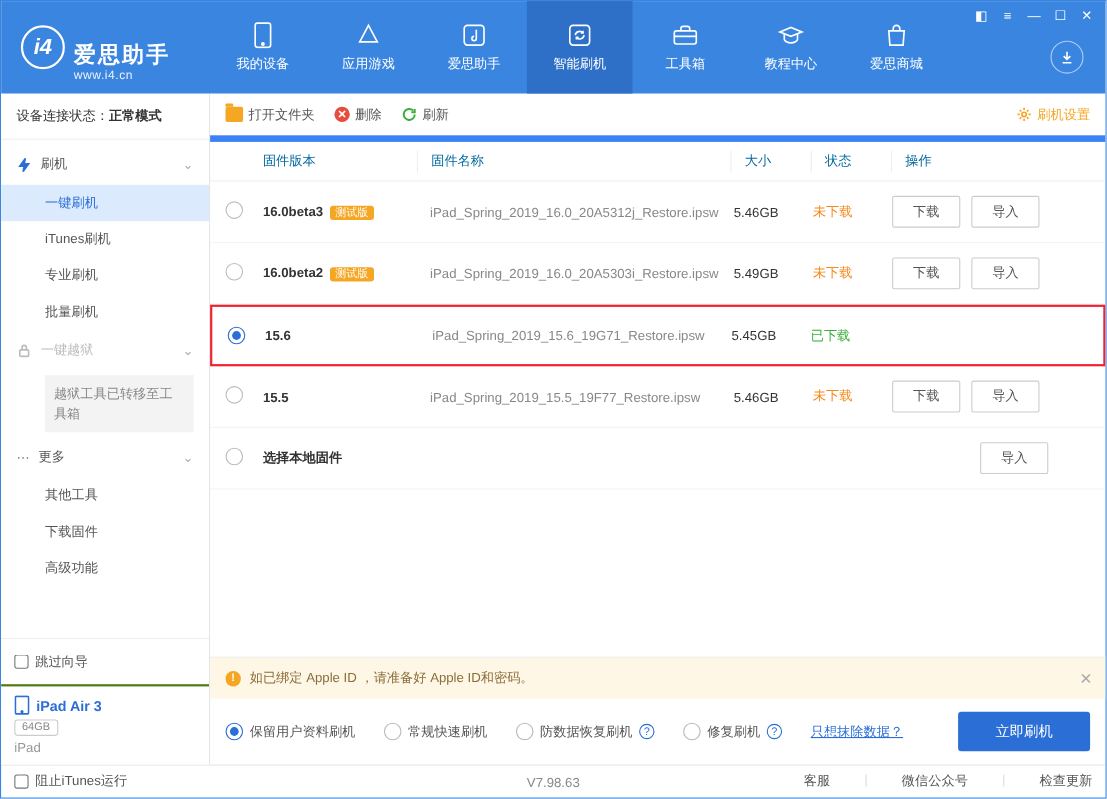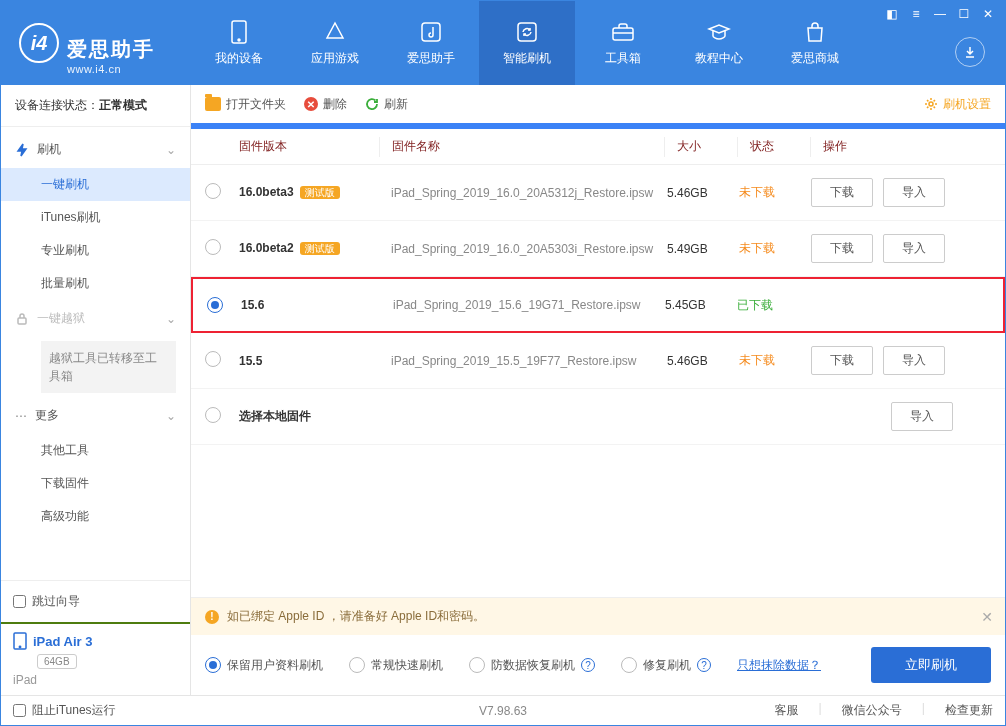--- a/index.html
+++ b/index.html
@@ -23,27 +23,27 @@
 .conn-status b { font-weight: bold; }
 .side-list { flex: 1; overflow: auto; padding-top: 4px; }
 .side-group { padding: 10px 14px; display: flex; align-items: center; gap: 8px; color: #555; cursor: pointer; }
 .side-sub { padding: 8px 14px 8px 40px; cursor: pointer; color: #555; }
 .side-sub.active { background: #dceafe; color: #2a6ed6; }
 .side-box { margin: 4px 14px 4px 40px; background: #f3f3f3; color: #888; padding: 8px; line-height: 1.5; }
 .side-bottom { border-top: 1px solid #eee; padding: 8px 12px; }
 .chkline { display: flex; align-items: center; gap: 6px; padding: 4px 0; color: #555; }
 .device-box { padding: 8px 12px; border-top: 2px solid #4d7c0f; }
 .device-name { color: #2a6ed6; font-weight: bold; font-size: 13px; }
-.storage-badge { display: inline-block; border: 1px solid #ccc; border-radius: 3px; padding: 1px 6px; font-size: 10px; color: #888; margin-top: 4px; margin-left: 24px; }
+.storage-badge { display: inline-block; border: 1px solid #ccc; border-radius: 3px; padding: 1px 6px; font-size: 10px; color: #888; margin-top: 4px; }
 .device-type { color: #999; margin-top: 4px; }
 .content { flex: 1; display: flex; flex-direction: column; }
 .toolbar { height: 44px; display: flex; align-items: center; padding: 0 14px; border-bottom: 6px solid #3b82f6; gap: 18px; }
 .tb-item { display: flex; align-items: center; gap: 5px; cursor: pointer; color: #555; }
 .tb-right { margin-left: auto; color: #f5a623; display: flex; align-items: center; gap: 5px; cursor: pointer; }
-.table-head { display: flex; align-items: center; height: 36px; padding: 0 14px; color: #7f1d1d; border-bottom: 1px solid #eee; font-size: 12px; }
+.table-head { display: flex; align-items: center; height: 36px; padding: 0 14px; color: #0369a1; border-bottom: 1px solid #eee; font-size: 12px; }
 .col-radio { width: 34px; }
 .col-ver { width: 140px; }
 .col-name { flex: 1; }
 .col-size { width: 72px; text-align: left; }
 .col-status { width: 72px; }
 .col-ops { width: 180px; display: flex; gap: 10px; justify-content: flex-start; }
 .row { display: flex; align-items: center; height: 56px; padding: 0 14px; border-bottom: 1px solid #f3f3f3; }
 .row.hl { border: 2px solid #e23; }
 .radio { width: 16px; height: 16px; border: 1px solid #bbb; border-radius: 50%; display: inline-flex; align-items: center; justify-content: center; }
 .radio.checked { border-color: #2a6ed6; }
@@ -54,21 +54,21 @@
 .status-done { color: #3aae3a; }
 .btn { border: 1px solid #ccc; background: #fff; padding: 5px 18px; cursor: pointer; font-size: 12px; border-radius: 2px; color: #555; }
 .notice { background: #fff7e6; padding: 10px 14px; display: flex; align-items: center; gap: 8px; color: #8a6d3b; border-top: 1px solid #eee; position: relative; }
 .notice-close { position: absolute; right: 12px; cursor: pointer; color: #aaa; font-size: 14px; }
 .flash-opts { padding: 12px 14px; display: flex; align-items: center; gap: 26px; }
 .flash-btn { margin-left: auto; background: #2a6ed6; color: #fff; padding: 9px 34px; border: none; border-radius: 3px; cursor: pointer; font-size: 13px; }
 .link { color: #2a6ed6; text-decoration: underline; cursor: pointer; }
 .help { width: 14px; height: 14px; border: 1px solid #2a6ed6; border-radius: 50%; display: inline-flex; align-items: center; justify-content: center; color: #2a6ed6; font-size: 10px; cursor: pointer; }
 .footer { height: 30px; border-top: 1px solid #e5e5e5; display: flex; align-items: center; padding: 0 12px; font-size: 12px; color: #555; gap: 18px; }
 .footer .ver { margin-left: auto; margin-right: auto; position: absolute; left: 50%; transform: translateX(-50%); color: #888; }
-.footer-right { margin-left: auto; display: flex; gap: 18px; font-family: Liberation Mono, monospace; }
+.footer-right { margin-left: auto; display: flex; gap: 31px; }
 svg { display: block; }
 .chev { margin-left: auto; color: #aaa; }
 .folder-ic { width: 16px; height: 14px; background: #f5a623; border-radius: 2px; position: relative; }
 .folder-ic::before { content:""; position:absolute; top:-3px; left:0; width:7px; height:3px; background:#f5a623; border-radius:1px 1px 0 0; }
 .circle-ic { width:14px; height:14px; border-radius:50%; display:flex; align-items:center; justify-content:center; color:#fff; font-size:10px; font-weight:bold; }
 .sep { width:1px; height: 20px; background:#eee; }
 </style>
 </head>
 <body>
 

